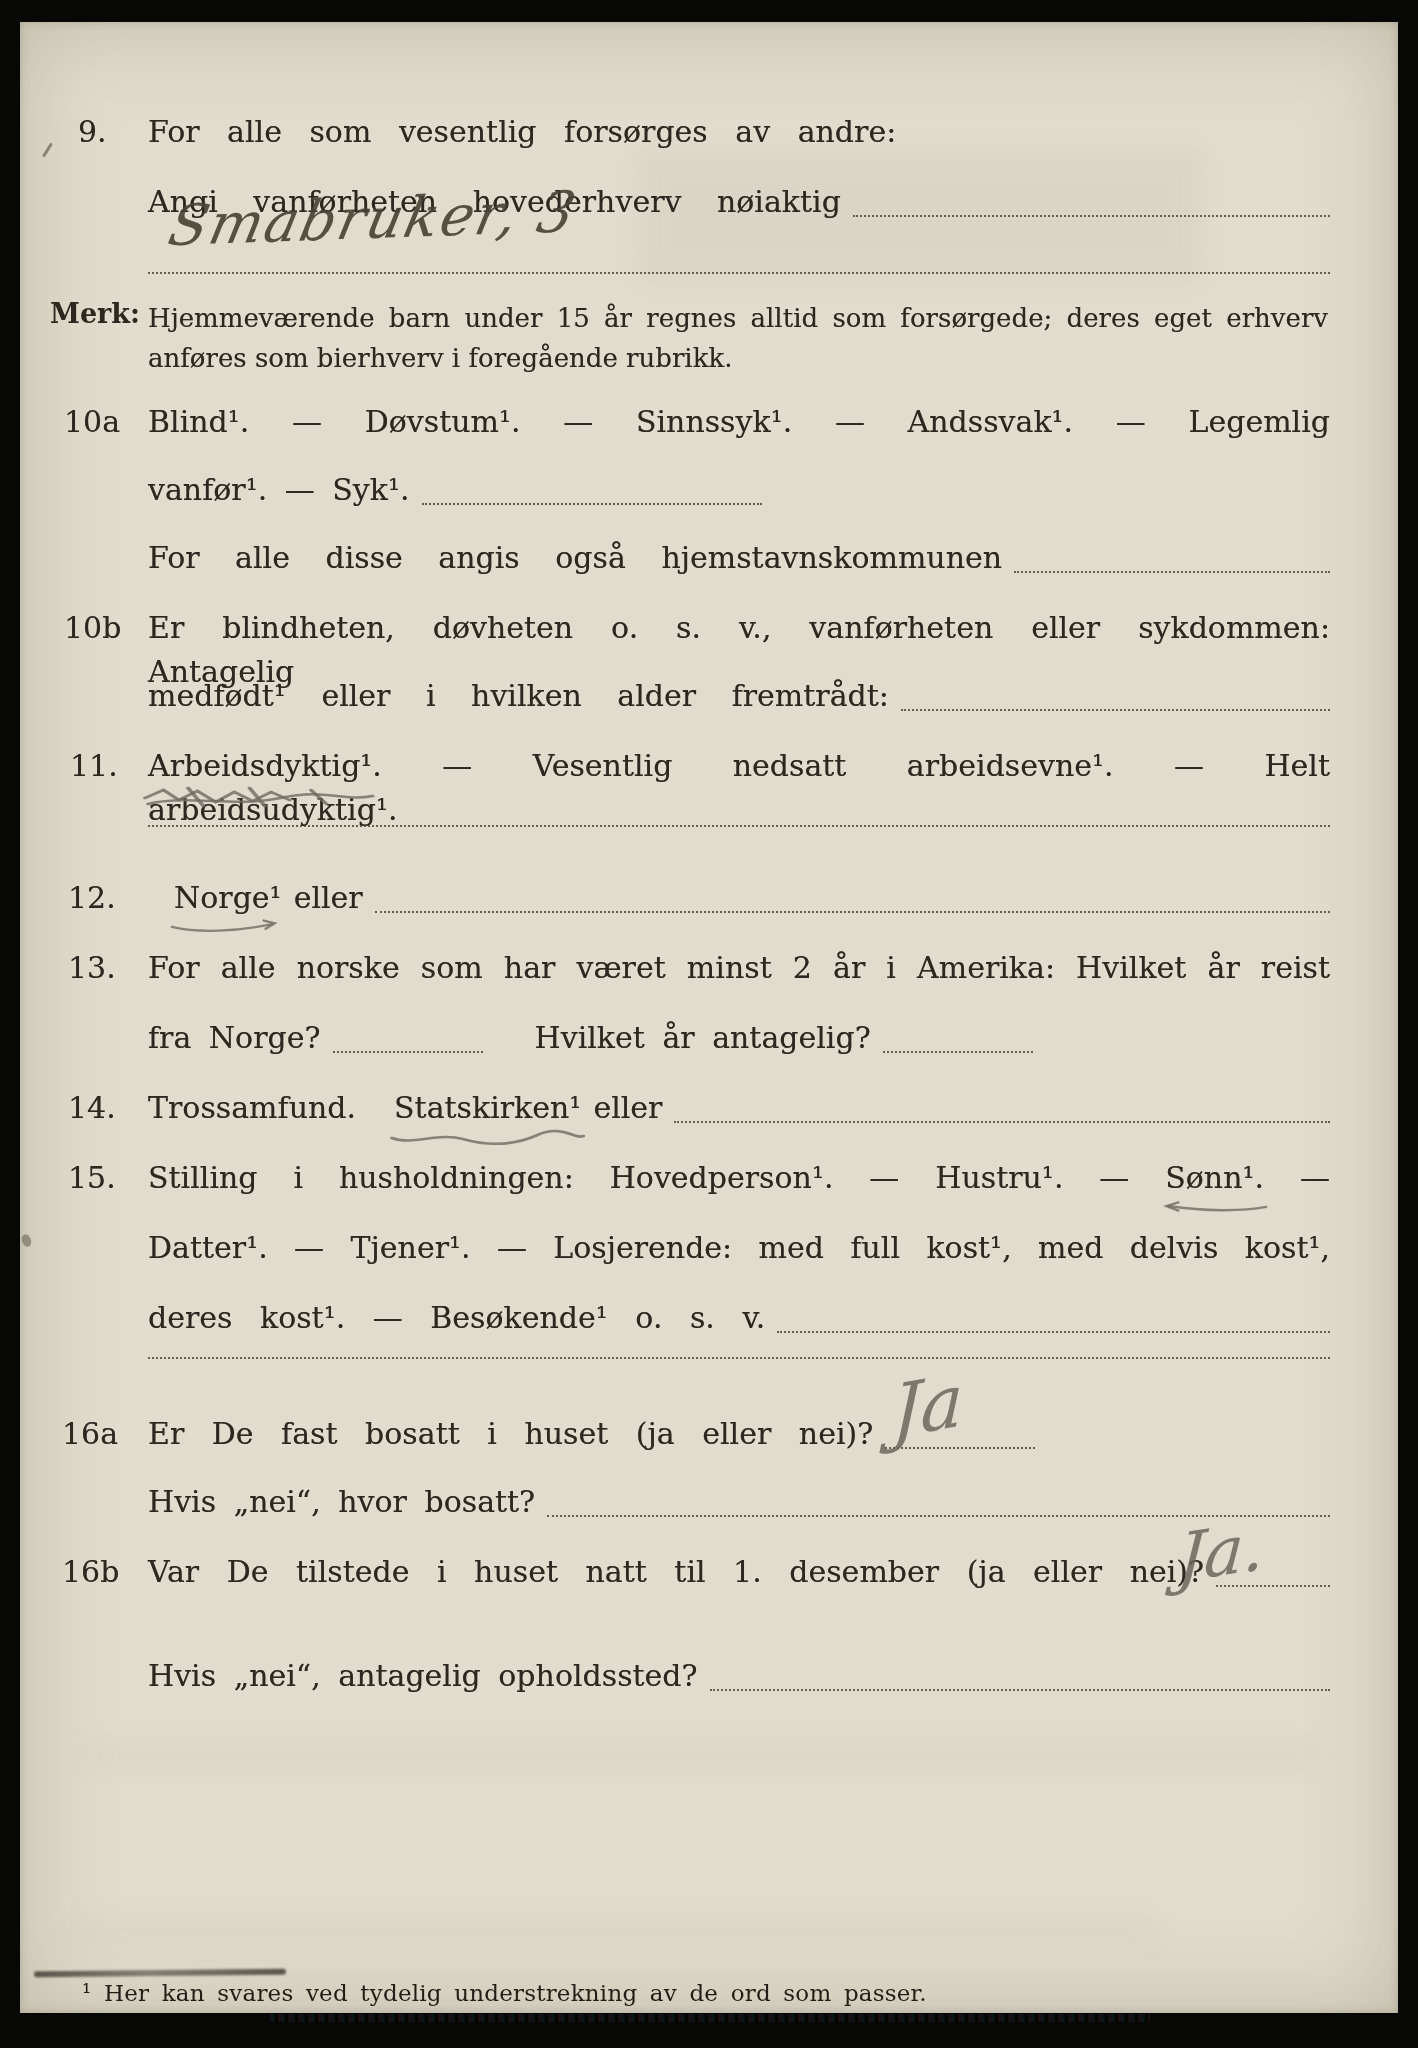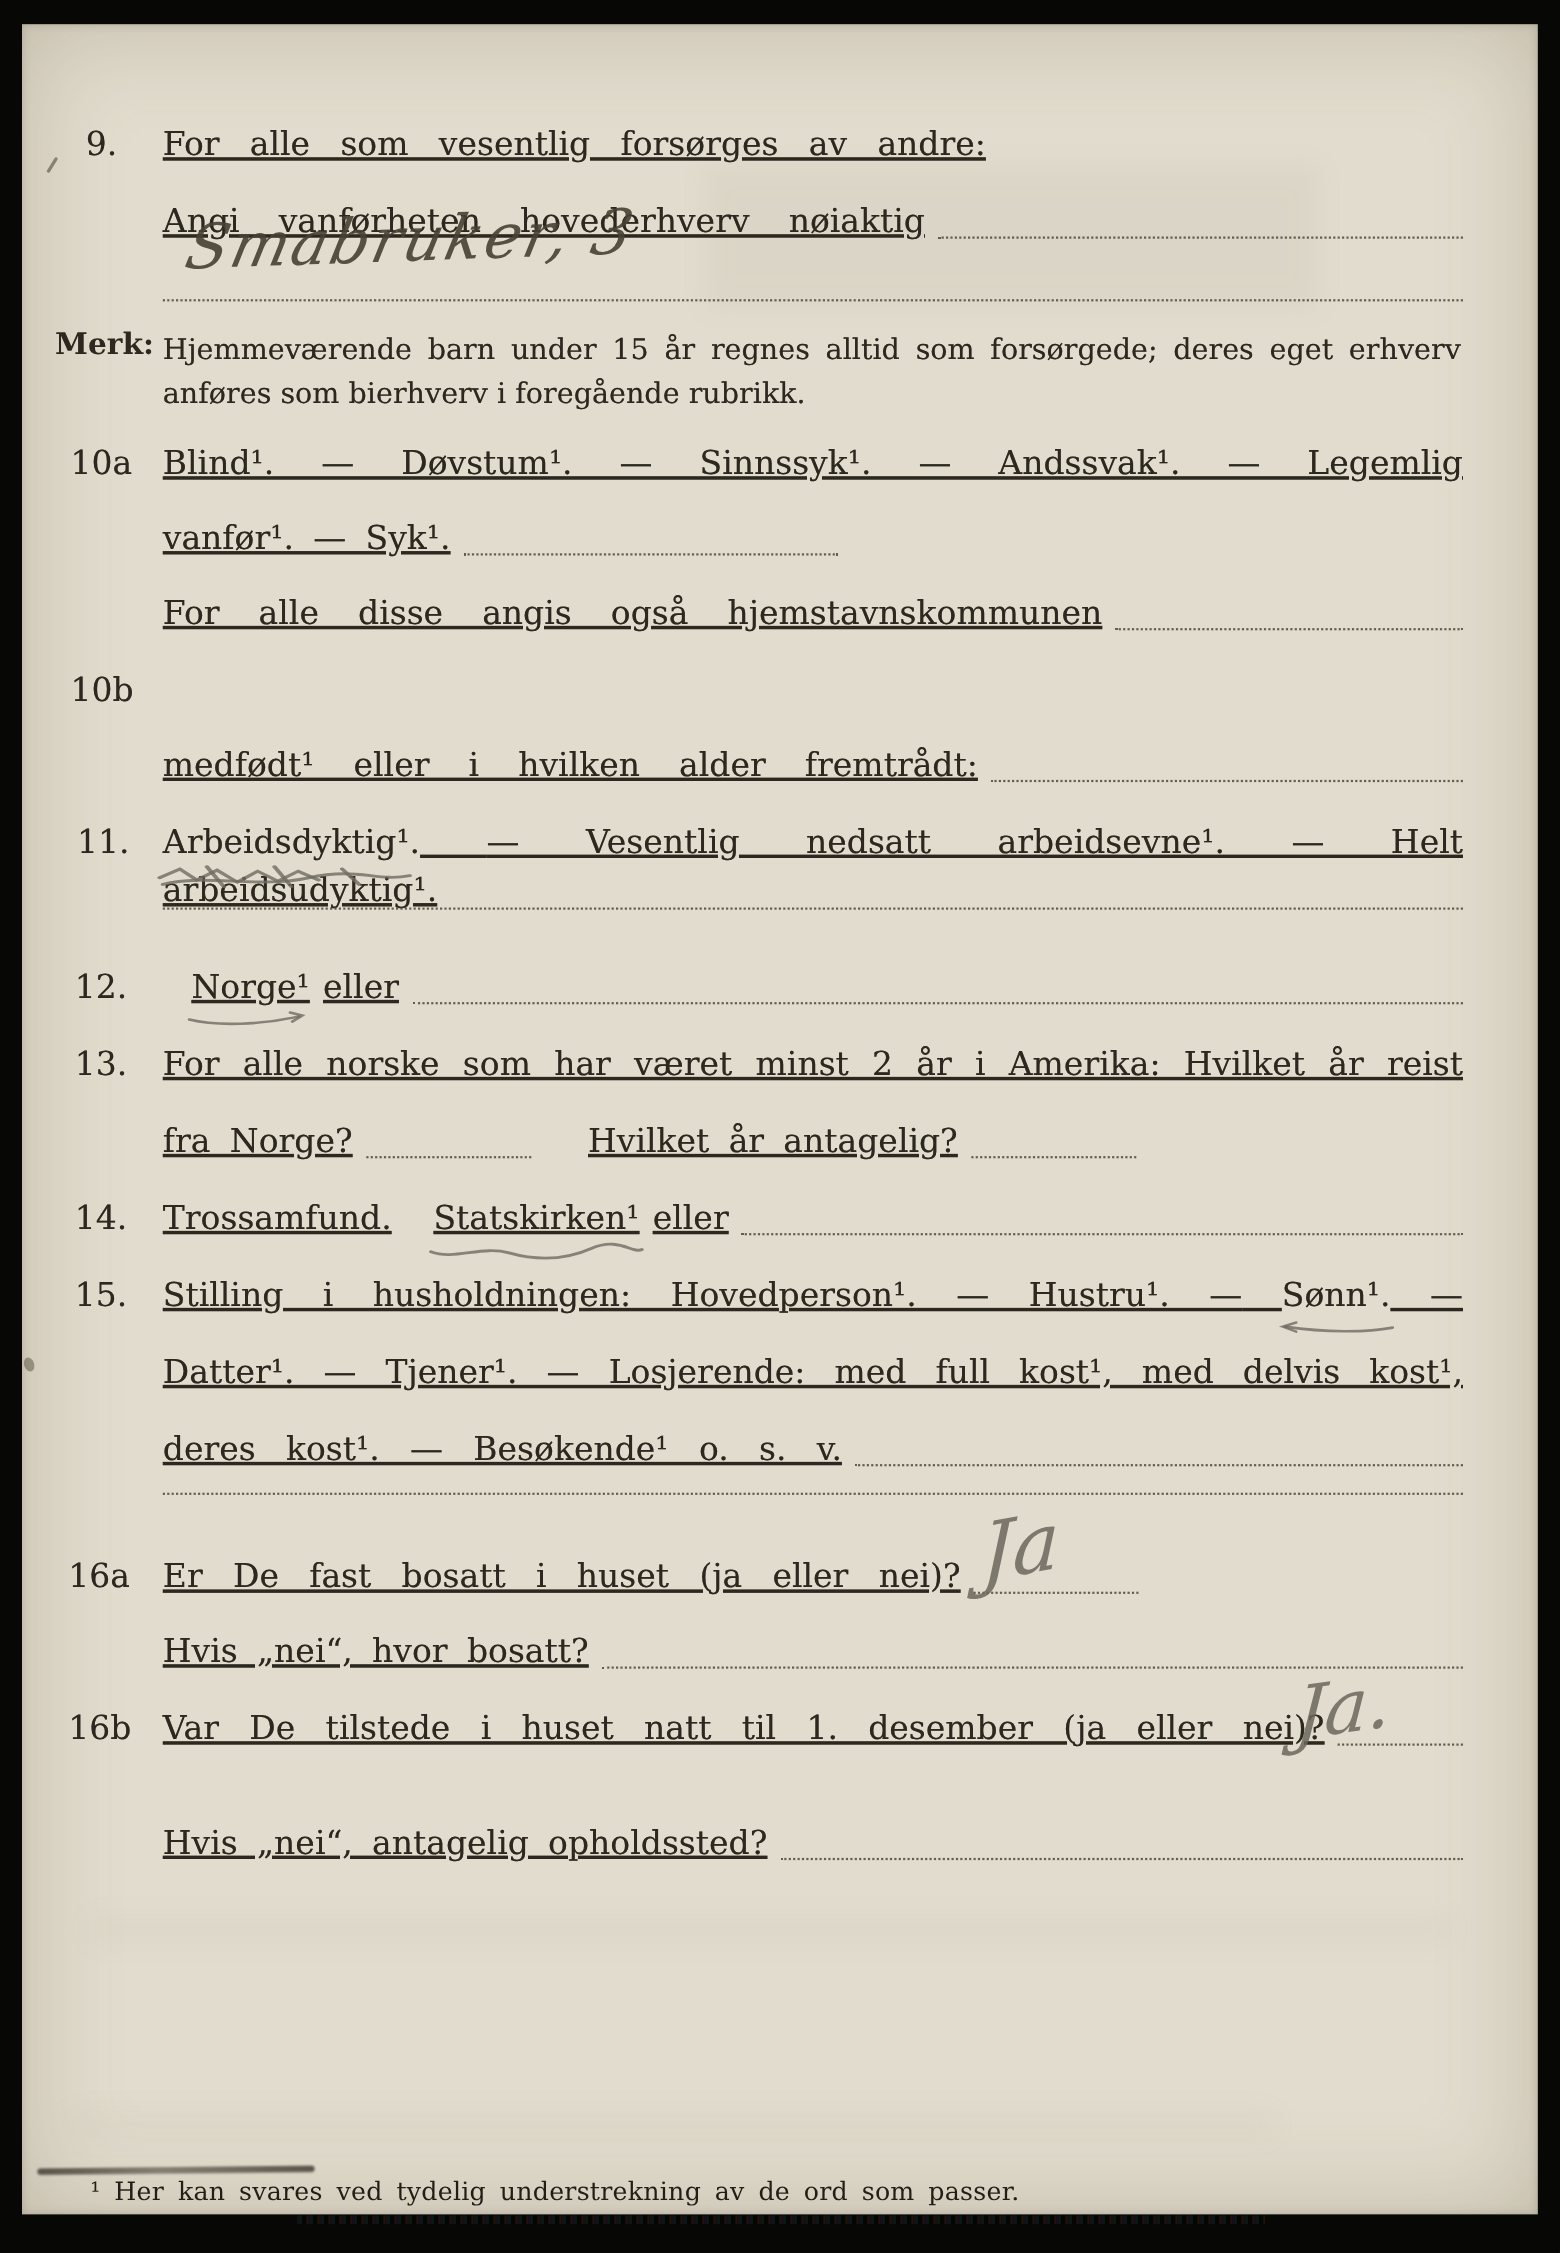--- a/index.html
+++ b/index.html
@@ -4,21 +4,21 @@
 <style>
   html,body{margin:0;padding:0;background:#060605;}
   #scan{position:relative;width:1418px;height:2048px;background:#070706;overflow:hidden;
         font-family:"DejaVu Serif","Liberation Serif",serif;}
   #paper{position:absolute;left:20px;top:22px;width:1378px;height:1991px;
          background:#e1dccd;
          box-shadow:inset 0 0 90px rgba(110,100,75,.28), inset 0 0 8px rgba(90,80,60,.25);}
   
   .row{position:absolute;left:128px;right:68px;height:44px;display:flex;align-items:baseline;
        column-gap:12px;font-size:30px;line-height:44px;color:#2c2820;word-spacing:8px;
-       text-shadow:0 0 .5px rgba(44,40,32,.55);white-space:nowrap;text-decoration:underline;}
+       text-shadow:0 0 .5px rgba(44,40,32,.55);white-space:nowrap;}
   .row.just{display:block;text-align:justify;text-align-last:justify;white-space:normal;}
   .ws2{word-spacing:18px;}
   .ws3{word-spacing:26px;}
   .qnum{position:absolute;font-size:30px;line-height:44px;color:#2c2820;
         text-shadow:0 0 .5px rgba(44,40,32,.55);}
   .leader{align-self:flex-end;border-bottom:2px dotted #4e4a3a;height:0;margin-bottom:7px;opacity:.85;}
   .fill{flex:1 1 auto;}
   .w150{flex:0 0 150px;}
   .w340{flex:0 0 340px;}
   .gap40{margin-left:40px;}
@@ -95,20 +95,21 @@
     <div class="row just" style="top:378px">Blind¹. — Døvstum¹. — Sinnssyk¹. — Andssvak¹. — Legemlig</div>
     <div class="row" style="top:446px">
       <span>vanfør¹. — Syk¹.</span>
       <span class="leader w340"></span>
     </div>
     <div class="row ws3" style="top:514px">
       <span>For alle disse angis også hjemstavnskommunen</span>
       <span class="leader fill"></span>
     </div>
 
+    <div class="row just" style="top:584px">Er blindheten, døvheten o. s. v., vanførheten eller sykdommen: Antagelig</div>
     <div class="row ws3" style="top:652px">
       <span>medfødt¹ eller i hvilken alder fremtrådt:</span>
       <span class="leader fill"></span>
     </div>
 
     <div class="row just" style="top:722px">
       <span class="uw scrib"><span>Arbeidsdyktig¹.</span><svg viewBox="0 0 160 30" preserveAspectRatio="none">
             <path d="M2,16 L14,8 L24,18 L36,9 L48,20 L60,10 L72,19 L84,10 L96,18"></path>
             <path d="M4,22 C 30,12 60,26 90,16 S 130,20 150,14"></path>
             <path d="M30,6 L40,24 M70,6 L80,24 M110,8 L120,22"></path>

